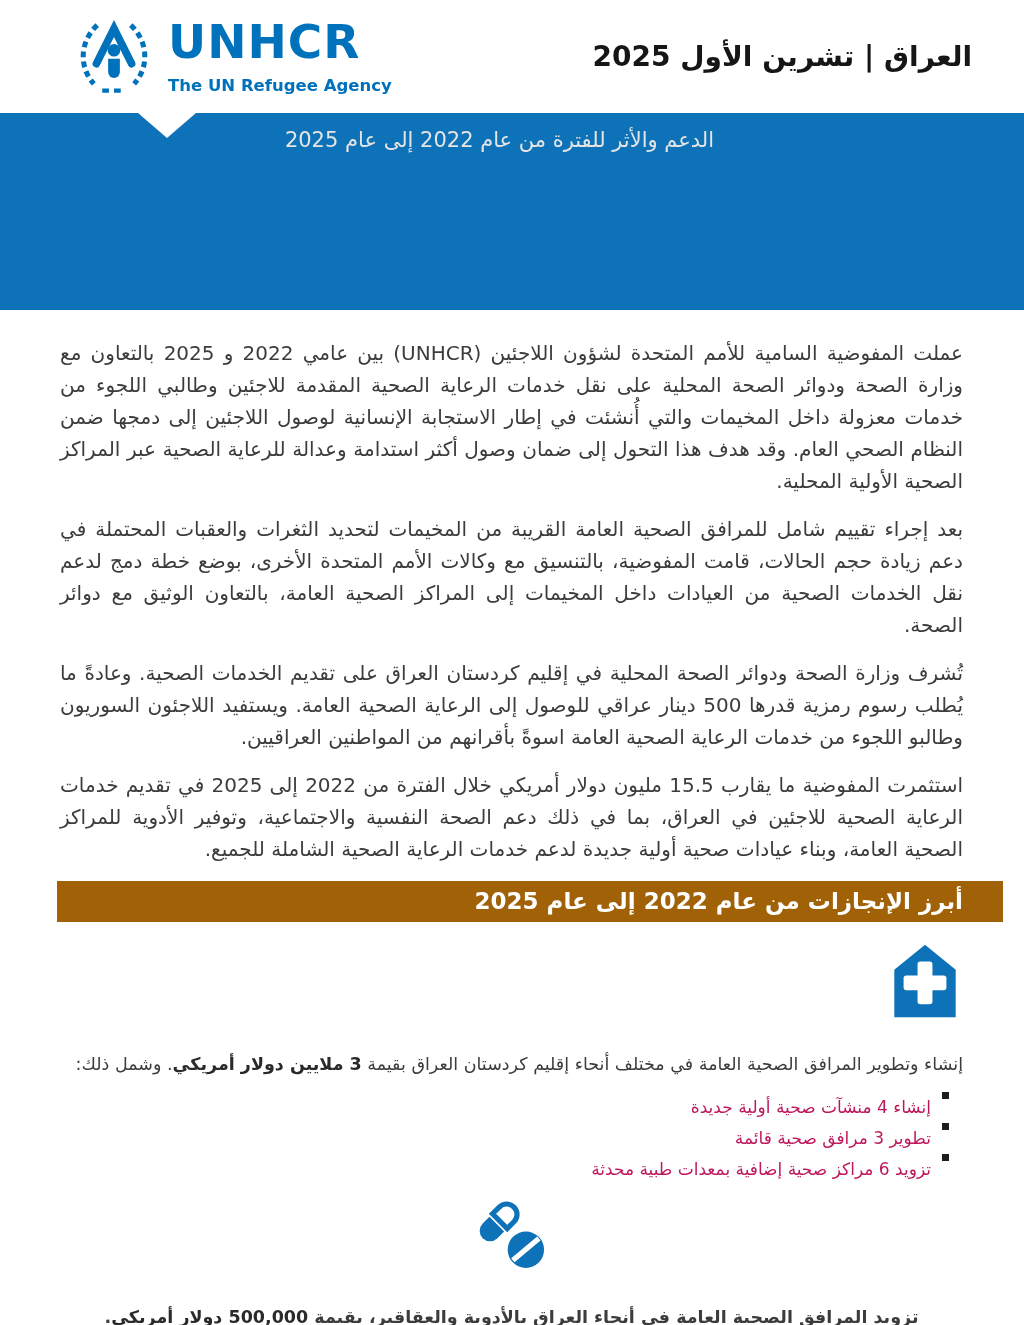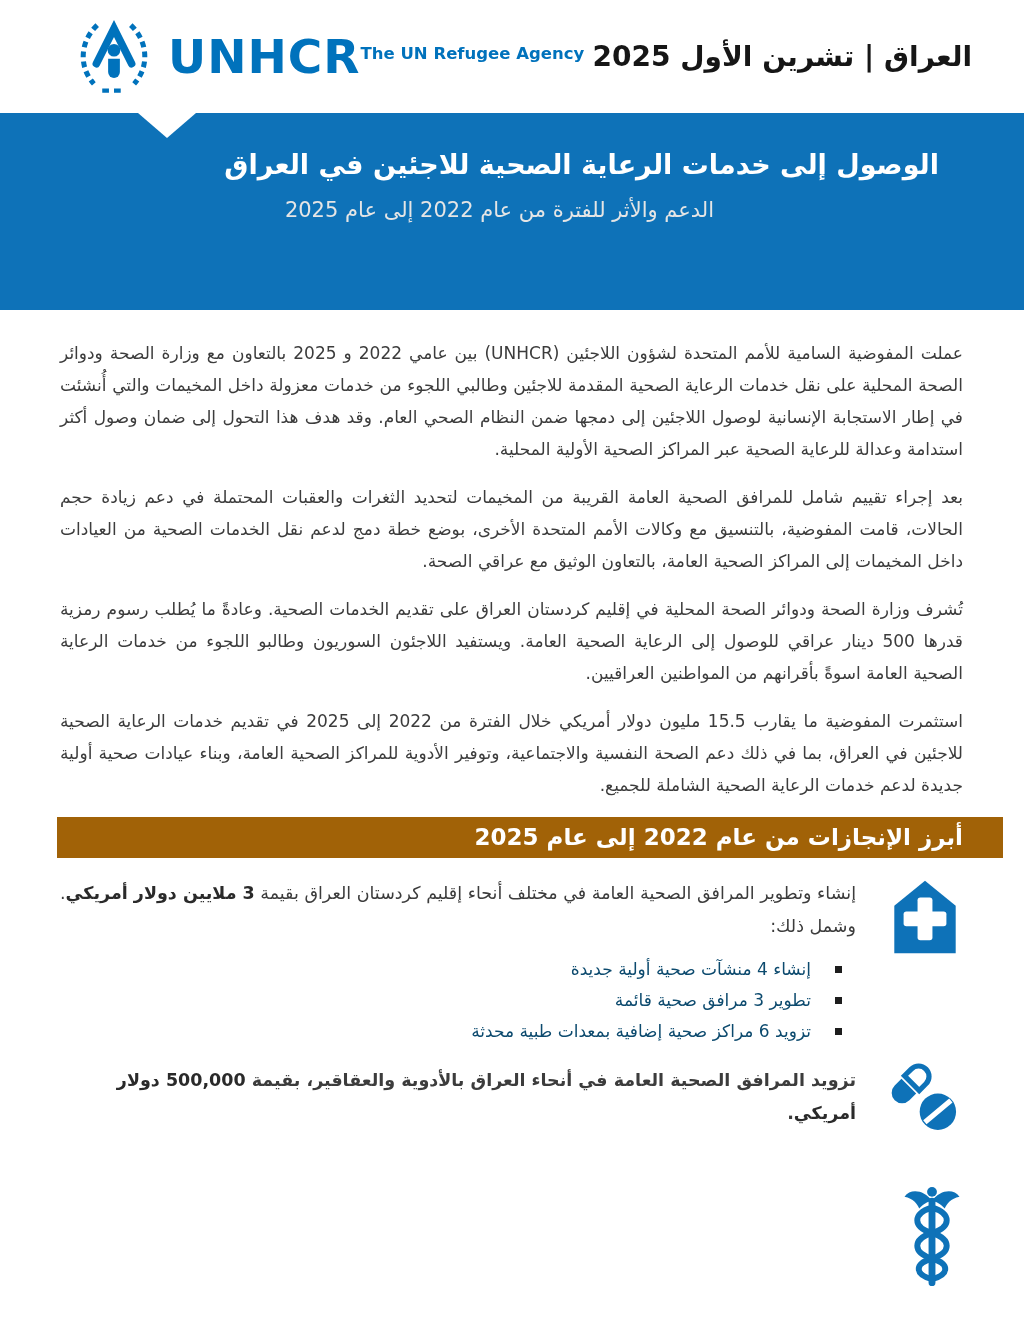--- a/index.html
+++ b/index.html
@@ -4,55 +4,55 @@
 <style>
   html,body{margin:0;padding:0;background:#ffffff;}
   body{width:1024px;height:1325px;overflow:hidden;font-family:"DejaVu Sans",sans-serif;}
   .page{width:1024px;height:1325px;background:#ffffff;position:relative;}
 
   
   .topbar{height:113px;display:flex;align-items:center;justify-content:space-between;
           padding:0 52px 0 72px;box-sizing:border-box;background:#ffffff;}
   .logo{display:flex;align-items:center;gap:12px;}
   .logo-emblem{width:84px;height:86px;}
-  .logo-textblock{display:flex;flex-direction:row;justify-content:center;}
+  .logo-textblock{display:flex;flex-direction:column;justify-content:center;}
   .logo-acronym{font-size:47px;font-weight:bold;color:#0072BC;line-height:1.0;letter-spacing:1px;}
   .logo-tagline{font-size:16.5px;font-weight:bold;color:#0072BC;margin-top:11px;}
   .header-date{font-size:28px;font-weight:bold;color:#161616;direction:rtl;}
 
   
   .banner{position:relative;height:197px;background:#0e72b8;box-sizing:border-box;}
   .banner-notch{position:absolute;top:0;left:138px;width:0;height:0;
                 border-left:29px solid transparent;border-right:29px solid transparent;
                 border-top:25px solid #ffffff;}
   .banner-title{margin:0;padding:34px 85px 0 60px;text-align:right;direction:rtl;
                 color:#ffffff;font-size:27px;font-weight:bold;line-height:1.35;}
   .banner-subtitle{padding:14px 85px 0 60px;text-align:center;direction:rtl;
                    color:#e5e5e5;font-size:21px;line-height:1.3;}
 
   
   .content{padding:27px 61px 0 60px;box-sizing:border-box;direction:rtl;}
-  .body-par{margin:0 0 16px 0;font-size:17px;line-height:32px;color:#3c3c3c;
+  .body-par{margin:0 0 16px 0;font-size:20px;line-height:32px;color:#3c3c3c;
             text-align:justify;}
 
   
   .section-bar{background:#a16207;height:41px;margin:8px -40px 19px -3px;
                display:flex;align-items:center;padding-right:40px;box-sizing:border-box;}
   .section-bar-title{color:#ffffff;font-weight:bold;font-size:23px;line-height:1;}
 
   
-  .ach-item{display:flex;gap:22px;}
+  .ach-item{display:flex;gap:22px;flex-direction:column;}
   .ach-item.center{align-items:center;}
   .ach-icon-col{flex:0 0 85px;display:flex;justify-content:flex-start;}
   .ach-body{flex:1;}
   .ach-text{margin:0;font-size:17.5px;line-height:33px;color:#3c3c3c;text-align:right;}
   .ach-text b{color:#2a2a2a;}
   .ach-bullets{list-style:none;margin:11px 0 0 0;padding:0 14px 0 0;}
-  .ach-bullets li{display:flex;align-items:center;gap:24px;font-size:17px;line-height:30px;
-                  color:#0c4a6e;margin-bottom:1px;}
+  .ach-bullets li{display:flex;align-items:flex-start;gap:11px;font-size:17px;line-height:30px;
+                  color:#be185d;margin-bottom:1px;}
   .bullet-marker{width:7px;height:7px;background:#1d1d1d;flex:none;}
   .gap-after-1{margin-bottom:9px;}
   .gap-after-2{margin-bottom:46px;font-weight:bold;}
 </style>
 </head>
 <body>
 
 <div class="page">
 
   <header class="topbar">
@@ -70,28 +70,27 @@
       <div class="logo-textblock">
         <div class="logo-acronym">UNHCR</div>
         <div class="logo-tagline">The UN Refugee Agency</div>
       </div>
     </div>
     <div class="header-date">العراق | تشرين الأول 2025</div>
   </header>
 
   <section class="banner">
     <div class="banner-notch"></div>
-    <h1 class="banner-title">الوصول إلى خدمات الرعاية الصحية للاجئين في العراق</h1>
     <div class="banner-subtitle">الدعم والأثر للفترة من عام 2022 إلى عام 2025</div>
   </section>
 
   <main class="content">
 
     <p class="body-par">عملت المفوضية السامية للأمم المتحدة لشؤون اللاجئين (UNHCR) بين عامي 2022 و 2025 بالتعاون مع وزارة الصحة ودوائر الصحة المحلية على نقل خدمات الرعاية الصحية المقدمة للاجئين وطالبي اللجوء من خدمات معزولة داخل المخيمات والتي أُنشئت في إطار الاستجابة الإنسانية لوصول اللاجئين إلى دمجها ضمن النظام الصحي العام. وقد هدف هذا التحول إلى ضمان وصول أكثر استدامة وعدالة للرعاية الصحية عبر المراكز الصحية الأولية المحلية.</p>
-    <p class="body-par">بعد إجراء تقييم شامل للمرافق الصحية العامة القريبة من المخيمات لتحديد الثغرات والعقبات المحتملة في دعم زيادة حجم الحالات، قامت المفوضية، بالتنسيق مع وكالات الأمم المتحدة الأخرى، بوضع خطة دمج لدعم نقل الخدمات الصحية من العيادات داخل المخيمات إلى المراكز الصحية العامة، بالتعاون الوثيق مع عراقي الصحة.</p>
+    <p class="body-par">بعد إجراء تقييم شامل للمرافق الصحية العامة القريبة من المخيمات لتحديد الثغرات والعقبات المحتملة في دعم زيادة حجم الحالات، قامت المفوضية، بالتنسيق مع وكالات الأمم المتحدة الأخرى، بوضع خطة دمج لدعم نقل الخدمات الصحية من العيادات داخل المخيمات إلى المراكز الصحية العامة، بالتعاون الوثيق مع دوائر الصحة.</p>
     <p class="body-par">تُشرف وزارة الصحة ودوائر الصحة المحلية في إقليم كردستان العراق على تقديم الخدمات الصحية. وعادةً ما يُطلب رسوم رمزية قدرها 500 دينار عراقي للوصول إلى الرعاية الصحية العامة. ويستفيد اللاجئون السوريون وطالبو اللجوء من خدمات الرعاية الصحية العامة اسوةً بأقرانهم من المواطنين العراقيين.</p>
     <p class="body-par">استثمرت المفوضية ما يقارب 15.5 مليون دولار أمريكي خلال الفترة من 2022 إلى 2025 في تقديم خدمات الرعاية الصحية للاجئين في العراق، بما في ذلك دعم الصحة النفسية والاجتماعية، وتوفير الأدوية للمراكز الصحية العامة، وبناء عيادات صحية أولية جديدة لدعم خدمات الرعاية الصحية الشاملة للجميع.</p>
 
     <div class="section-bar">
       <span class="section-bar-title">أبرز الإنجازات من عام 2022 إلى عام 2025</span>
     </div>
 
     <div class="ach-item gap-after-1">
       <div class="ach-icon-col">
         <svg width="76" height="80" viewBox="0 0 80 86" aria-hidden="true">

